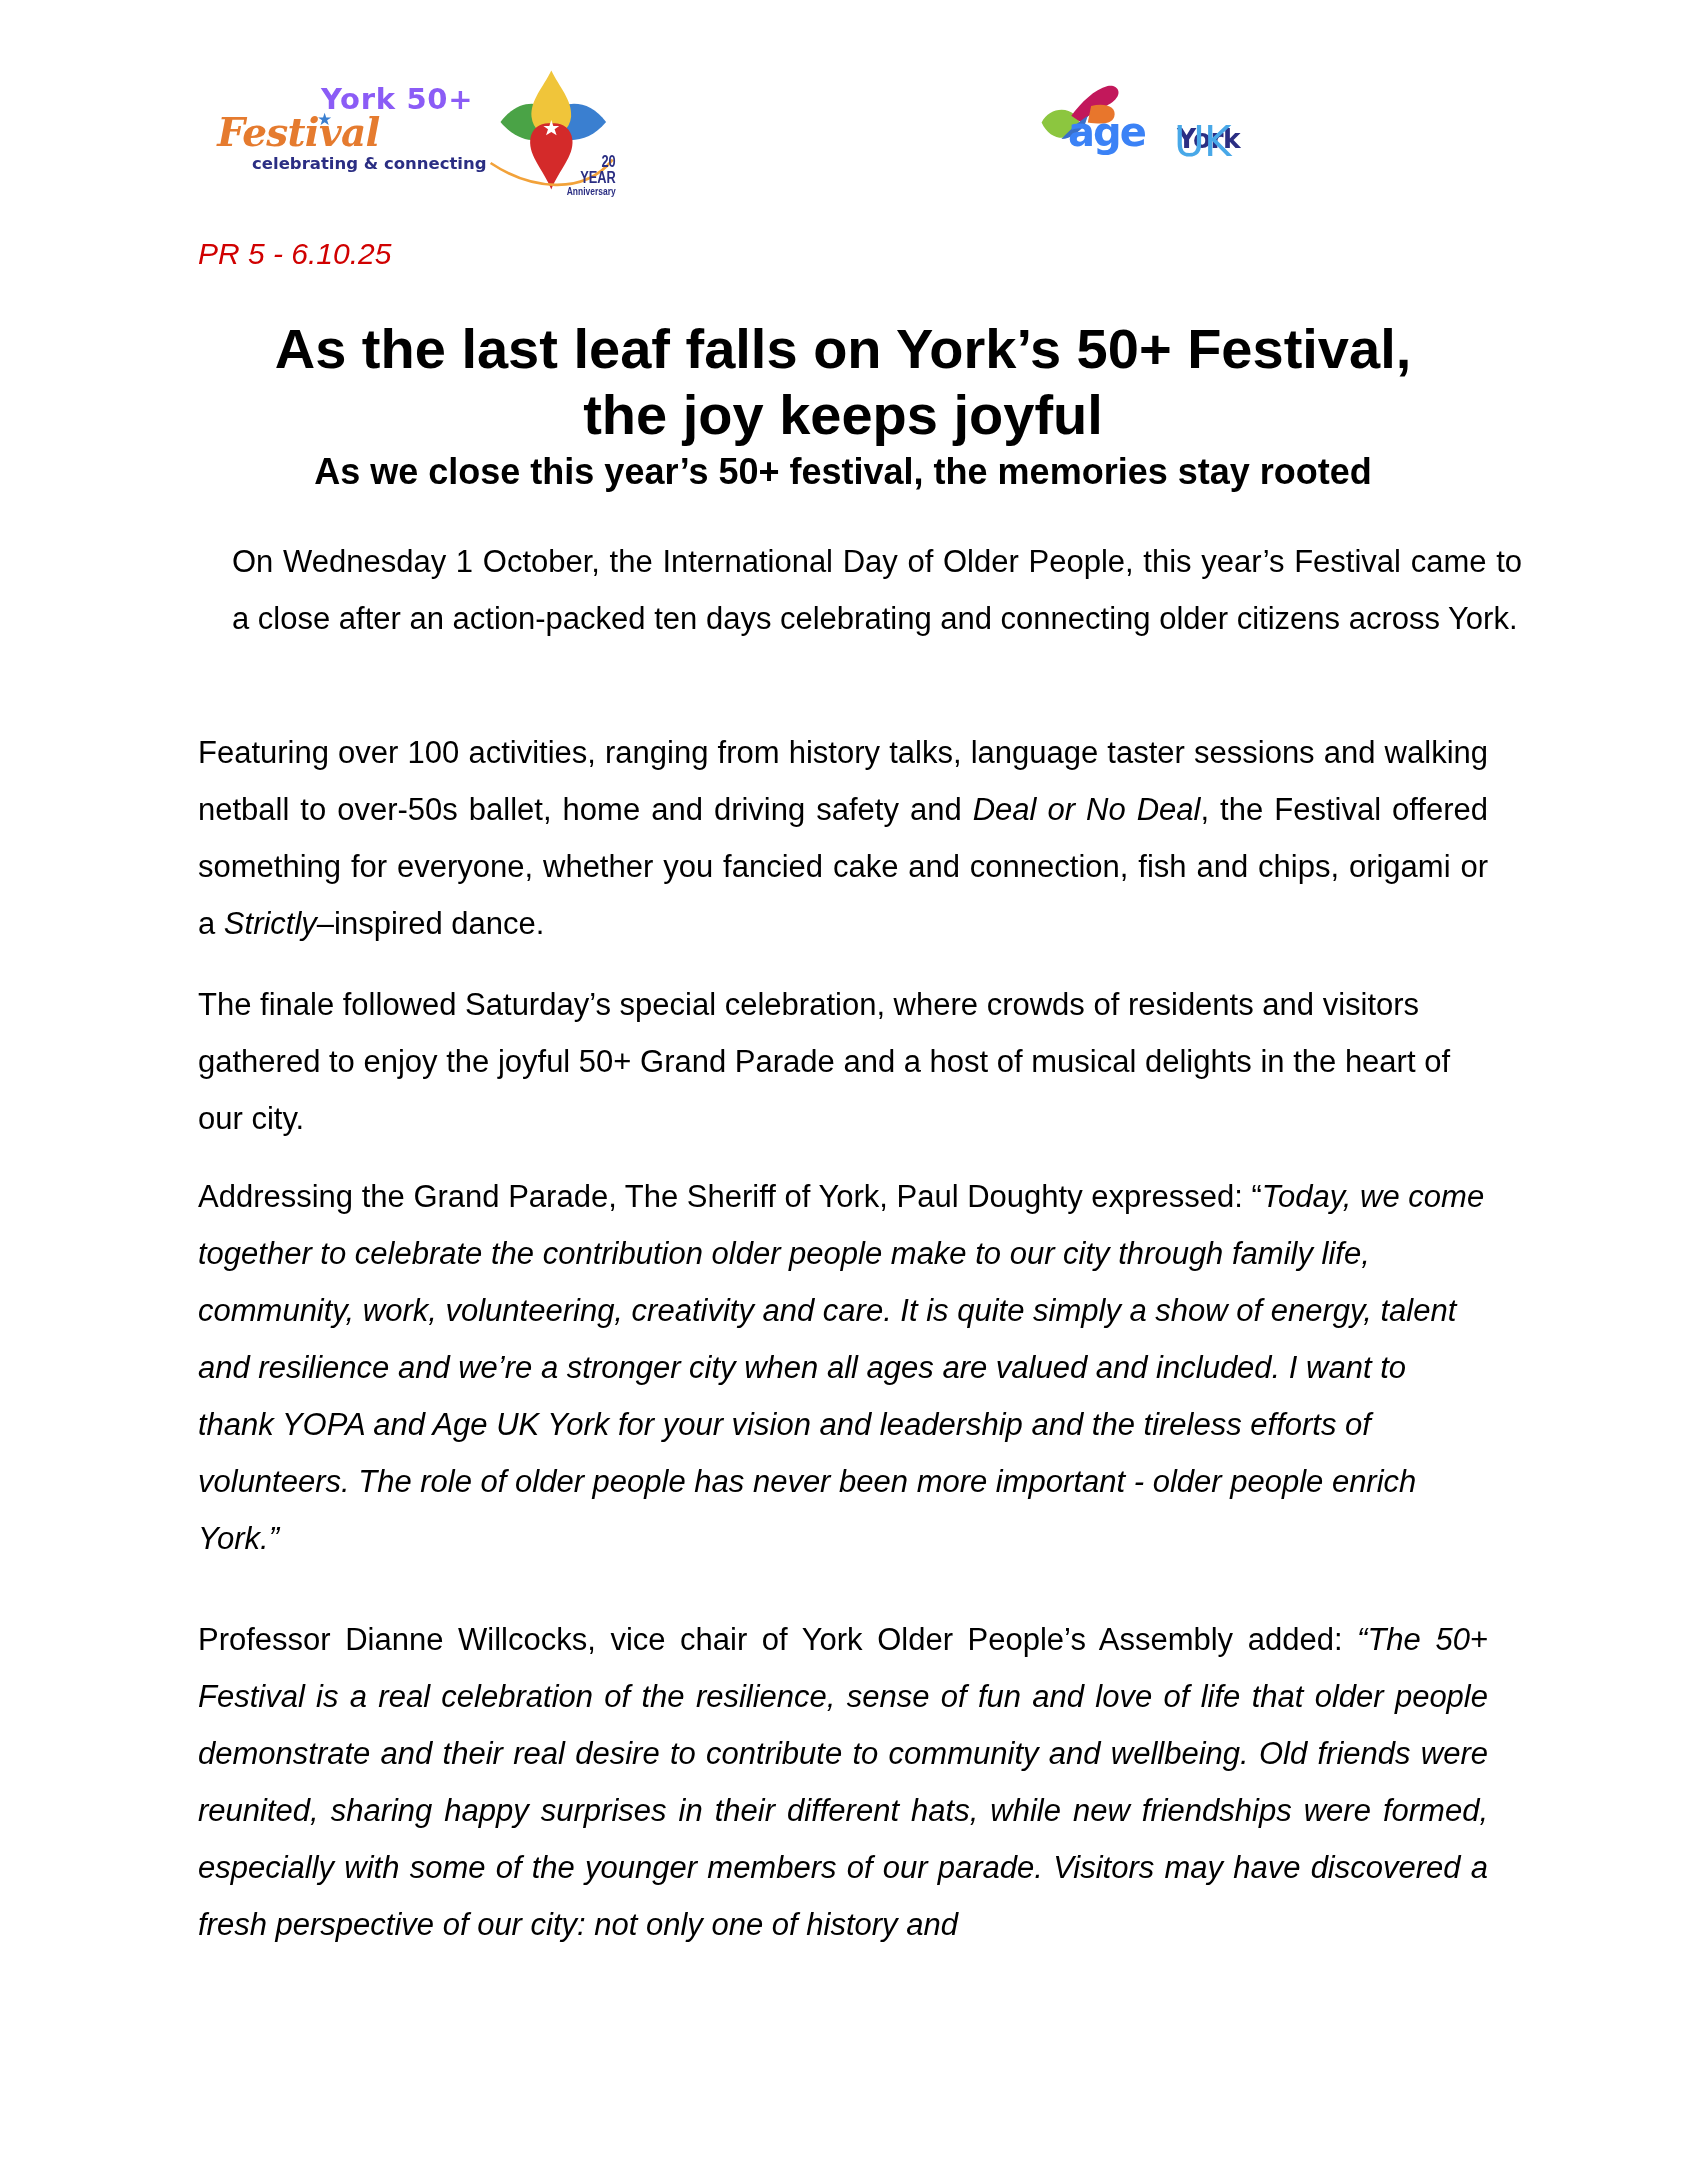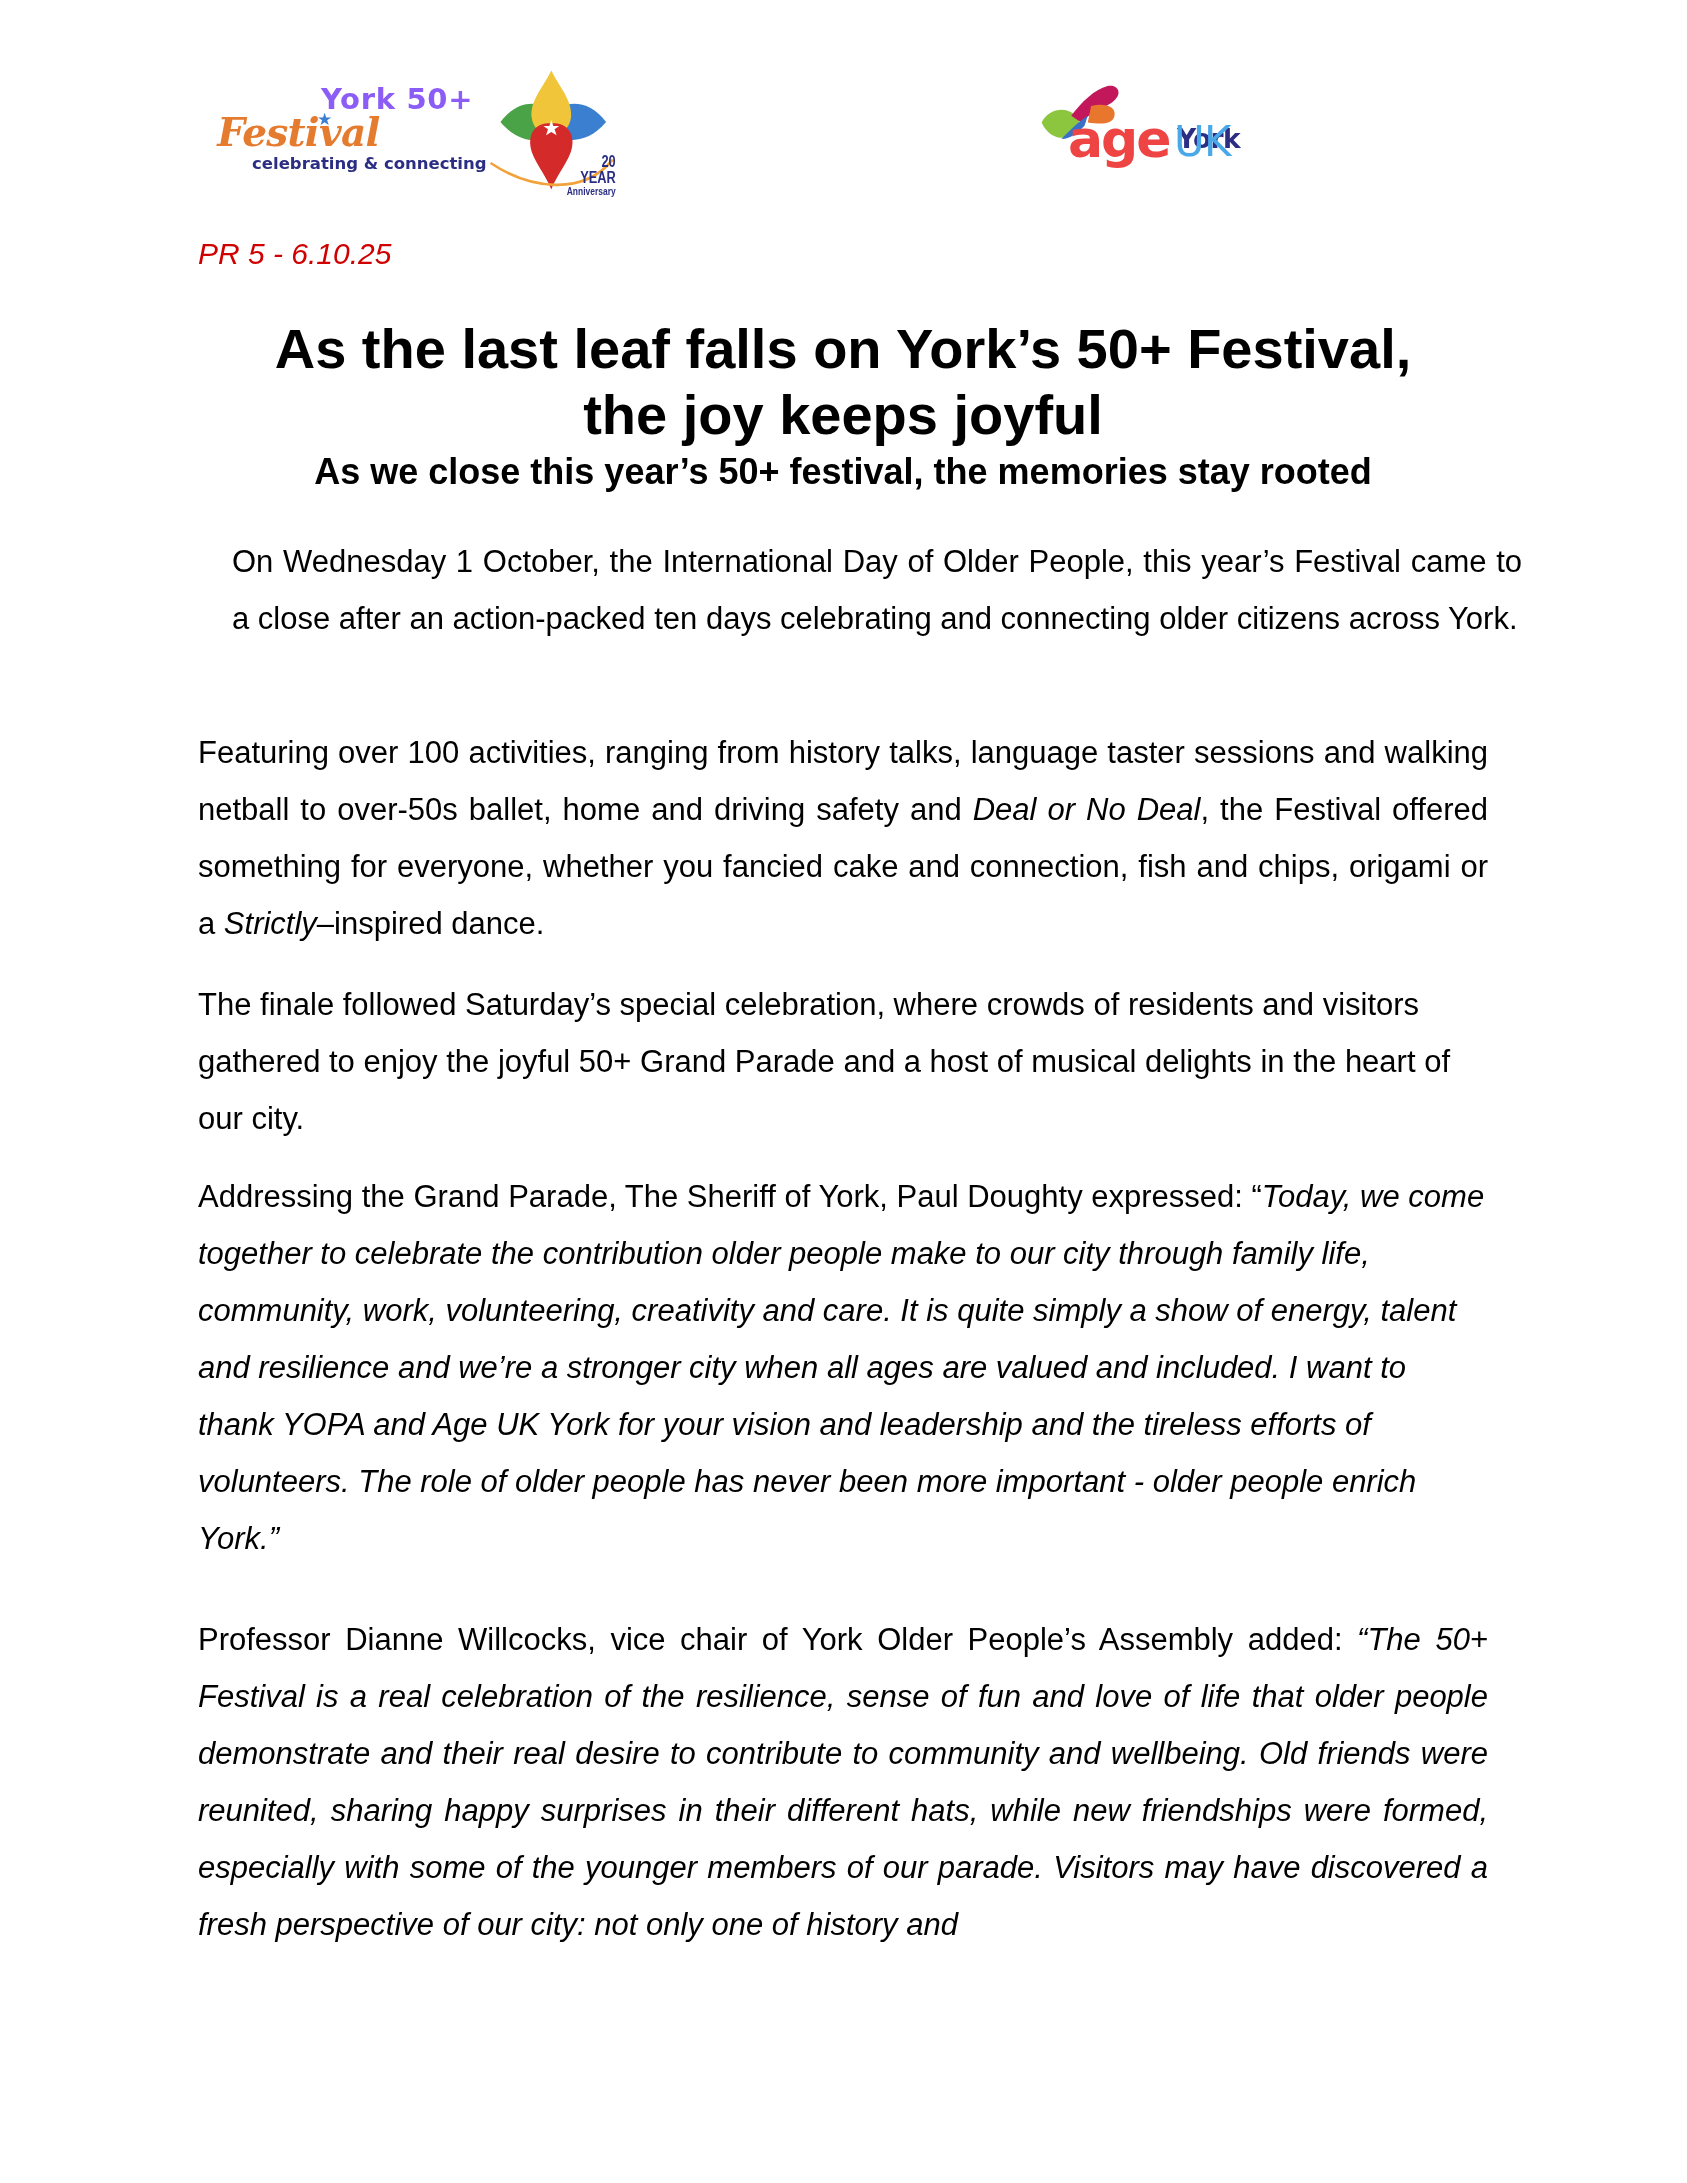--- a/index.html
+++ b/index.html
@@ -21,21 +21,21 @@
     .fl-anniv { position: absolute; left: 347px; top: 85px; color: #2b2e83; font-family: "Liberation Sans", sans-serif;
                 font-weight: bold; text-align: right; line-height: 1; }
     .fl-anniv .yr { font-size: 16px; display:block; transform: scaleX(0.8); }
     .fl-anniv .an { font-size: 10.6px; display:block; transform: scaleX(0.8); }
 
     
     .ageuk-logo { position: absolute; left: 1035px; top: 76px; width: 218px; height: 106px; }
     .ageuk-york { position: absolute; left: 142px; top: 8px; font-family: "DejaVu Sans", sans-serif;
                   font-weight: bold; font-size: 26.5px; color: #2b2e83; letter-spacing: -0.7px; margin-top: 39px; }
     .ageuk-age { position: absolute; left: 33px; top: 33px; font-family: "DejaVu Sans", sans-serif;
-                 font-weight: bold; font-size: 52px; color: #ef4444; letter-spacing: -2px; }
+                 font-weight: bold; font-size: 40px; color: #3b82f6; letter-spacing: -2px; }
     .ageuk-uk { position: absolute; left: 139px; top: 41px; font-family: "DejaVu Sans", sans-serif;
                 font-size: 42px; color: #48a8e8; letter-spacing: -0.7px; }
     .ageuk-swirl { position: absolute; left: 0; top: 0; width: 99px; height: 73px; }
 
     
     .yopa-logo { position: absolute; left: 1293px; top: 66px; width: 205px; height: 132px; }
     .yopa-bubble { position: absolute; left: 0; top: 0; width: 205px; height: 132px; }
     .yopa-text { position: absolute; left: 34px; top: 32px; font-family: "Liberation Sans", sans-serif;
                  font-size: 50px; color: #d8156b; transform: scaleX(0.95); transform-origin: left; letter-spacing: -1.3px; }
     .yopa-sub { position: absolute; left: 40px; top: 85px; font-family: "Liberation Sans", sans-serif;

